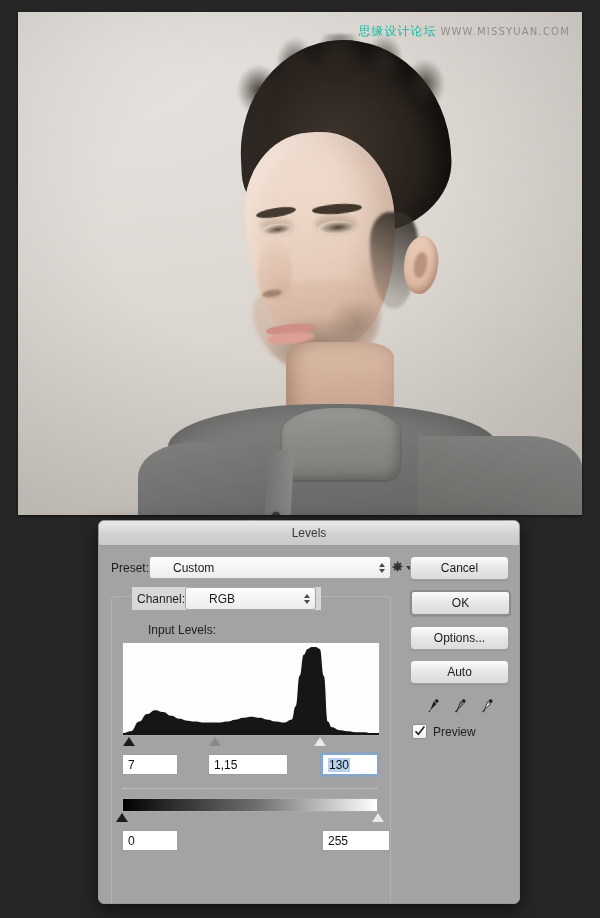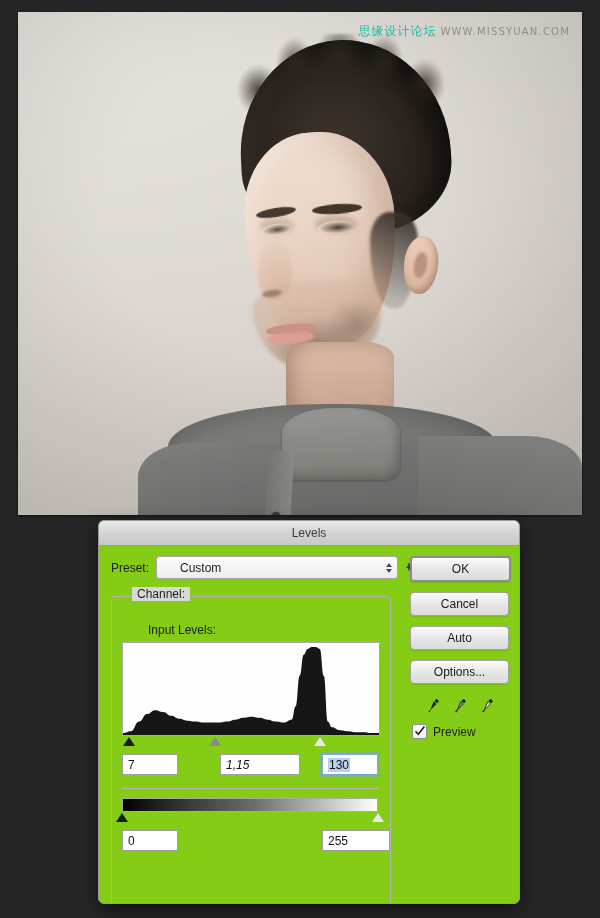--- a/index.html
+++ b/index.html
@@ -100,31 +100,31 @@
   .button{position:absolute;left:254px;top:500px;width:8px;height:8px;border-radius:50%;
     background:#3c3d3a;box-shadow:0 0 2px rgba(0,0,0,.5);}
 
   .watermark{position:absolute;right:12px;top:11px;font-size:11px;color:#8e8a86;
     letter-spacing:.5px;white-space:nowrap;font-family:"DejaVu Sans", sans-serif;}
   .watermark .cn{font-size:12px;color:#14b8a6;letter-spacing:1px;}
   .watermark .url{font-size:10px;letter-spacing:1.2px;color:#908c88;}
 
   
   #levels-dialog{position:absolute;left:98px;top:520px;width:420px;height:382px;
-    background:#84cc16;border-radius:6px 6px 6px 6px;
+    background:#a3a3a3;border-radius:6px 6px 6px 6px;
     box-shadow:0 6px 18px rgba(0,0,0,.55);
     border:1px solid #9a9a9a;overflow:hidden;}
   .titlebar{height:24px;
     background:linear-gradient(180deg,#e9e9e9 0%,#d3d3d3 52%,#c9c9c9 100%);
     border-bottom:1px solid #9d9d9d;
     display:flex;align-items:center;justify-content:center;}
   .titlebar-text{font-size:12px;color:#3a3a3a;}
   .dlg-body{position:relative;padding:10px 12px 12px 12px;}
 
-  .row-preset{display:flex;align-items:center;gap:7px;margin-bottom:9px;}
+  .row-preset{display:flex;align-items:center;margin-bottom:9px;}
   .lbl{font-size:12px;color:#1e1e1e;white-space:nowrap;}
   .select{position:relative;height:21px;border:1px solid #a6a6a6;border-radius:3px;
     background:linear-gradient(180deg,#fdfdfd 0%,#ececec 100%);
     display:flex;align-items:center;padding:0 20px 0 23px;font-size:12px;color:#1b1b1b;
     box-shadow:0 1px 0 rgba(255,255,255,.8) inset;}
   #preset-select{width:197px;}
   .stepper{position:absolute;right:5px;top:50%;transform:translateY(-50%);
     display:flex;flex-direction:column;gap:2px;}
   .stepper i{display:block;width:0;height:0;border-left:3.5px solid transparent;
     border-right:3.5px solid transparent;}
@@ -247,24 +247,24 @@
           <svg width="13" height="13" viewBox="0 0 16 16">
             <path fill="#2e2e2e" d="M8 5.2a2.8 2.8 0 1 0 0 5.6 2.8 2.8 0 0 0 0-5.6zm0 1.4a1.4 1.4 0 1 1 0 2.8 1.4 1.4 0 0 1 0-2.8z"></path>
             <path fill="#2e2e2e" d="M7.2 0.6h1.6l.25 1.9 1.25.52 1.5-1.2 1.13 1.13-1.2 1.5.52 1.25 1.9.25v1.6l-1.9.25-.52 1.25 1.2 1.5-1.13 1.13-1.5-1.2-1.25.52-.25 1.9H7.2l-.25-1.9-1.25-.52-1.5 1.2L3.07 11.3l1.2-1.5-.52-1.25L1.85 8.3V6.7l1.9-.25.52-1.25-1.2-1.5L4.2 2.57l1.5 1.2 1.25-.52z" opacity=".92"></path>
           </svg>
         </span>
         <span class="caret"></span>
       </span>
     </div>
 
     <div class="btncol">
+      <div class="btn">Cancel</div>
       <div class="btn default">OK</div>
-      <div class="btn">Cancel</div>
+      <div class="btn">Options...</div>
       <div class="btn gap">Auto</div>
-      <div class="btn">Options...</div>
 
       <div class="droppers">
         <span>
           <svg width="15" height="16" viewBox="0 0 16 16">
             <path fill="#1a1a1a" d="M11.2 1.2a2 2 0 0 1 2.8 2.8l-1.1 1.1-2.8-2.8zM9.4 3l2.8 2.8-6.1 6.1-1.1 2.6-1.5-.5 2.2-1.9z"></path>
           </svg>
         </span>
         <span>
           <svg width="15" height="16" viewBox="0 0 16 16">
             <path fill="#1a1a1a" d="M11.2 1.2a2 2 0 0 1 2.8 2.8l-1.1 1.1-2.8-2.8z"></path>
@@ -285,41 +285,48 @@
             <path d="M1.5 6.2 L4.3 9.2 L10.4 1.6" fill="none" stroke="#1d1d1d" stroke-width="1.6"></path>
           </svg>
         </span>
         <span class="lbl">Preview</span>
       </div>
     </div>
 
     <div class="group">
       <div class="group-title">
         <span class="lbl">Channel:</span>
+        <div class="select" id="channel-select">
+          <span>RGB</span>
+          <span class="stepper">
+            <i class="up"></i>
+              <i class="dn"></i>
+          </span>
+        </div>
       </div>
 
       <div class="g-inner">
         <div class="section-label">Input Levels:</div>
 
         <div class="histo-wrap">
           <div class="histo">
             <svg id="histogram-svg" width="256" height="92" viewBox="0 0 256 92" preserveAspectRatio="none">
                 <path d="M 0 92 L 0.00 90.09 C 4.02 90.09, 4.02 88.17, 8.03 88.17 C 12.05 88.17, 12.05 78.61, 16.06 78.61 C 20.08 78.61, 20.08 70.96, 24.09 70.96 C 28.11 70.96, 28.11 67.13, 32.13 67.13 C 36.14 67.13, 36.14 69.04, 40.16 69.04 C 44.17 69.04, 44.17 72.87, 48.19 72.87 C 52.20 72.87, 52.20 75.74, 56.22 75.74 C 60.24 75.74, 60.24 77.65, 64.25 77.65 C 68.27 77.65, 68.27 78.61, 72.28 78.61 C 76.30 78.61, 76.30 79.57, 80.31 79.57 C 84.33 79.57, 84.33 79.57, 88.35 79.57 C 92.36 79.57, 92.36 79.57, 96.38 79.57 C 100.39 79.57, 100.39 78.61, 104.41 78.61 C 108.42 78.61, 108.42 76.70, 112.44 76.70 C 116.45 76.70, 116.45 74.78, 120.47 74.78 C 124.49 74.78, 124.49 73.83, 128.50 73.83 C 132.52 73.83, 132.52 74.78, 136.53 74.78 C 140.55 74.78, 140.55 76.70, 144.56 76.70 C 148.58 76.70, 148.58 78.61, 152.60 78.61 C 156.61 78.61, 156.61 79.57, 160.63 79.57 C 164.64 79.57, 164.64 76.70, 168.66 76.70 C 170.67 76.70, 170.67 63.30, 172.67 63.30 C 174.68 63.30, 174.68 32.70, 176.69 32.70 C 178.70 32.70, 178.70 11.65, 180.71 11.65 C 182.71 11.65, 182.71 5.91, 184.72 5.91 C 186.73 5.91, 186.73 4.00, 188.74 4.00 C 190.75 4.00, 190.75 4.00, 192.75 4.00 C 194.76 4.00, 194.76 5.91, 196.77 5.91 C 198.78 5.91, 198.78 32.70, 200.78 32.70 C 202.79 32.70, 202.79 78.61, 204.80 78.61 C 206.81 78.61, 206.81 84.35, 208.82 84.35 C 212.83 84.35, 212.83 87.22, 216.85 87.22 C 220.86 87.22, 220.86 88.17, 224.88 88.17 C 228.89 88.17, 228.89 89.13, 232.91 89.13 C 236.93 89.13, 236.93 89.13, 240.94 89.13 C 244.96 89.13, 244.96 90.09, 248.97 90.09 C 252.49 90.09, 252.49 90.09, 256.00 90.09 L 256 92 Z" fill="#161616"></path>
               </svg>
           </div>
 
           <div class="sliders">
             <span class="tri black" id="slider-shadow" style="left: 1.02745px;"></span>
             <span class="tri gray" id="slider-midtone" style="left: 86.982px;"></span>
             <span class="tri white" id="slider-highlight" style="left: 191.773px;"></span>
           </div>
 
           <div class="fields">
             <div class="field" style="left:0;width:56px;">7</div>
-            <div class="field" style="left:98px;width:80px;font-style:italic;">1,15</div>
+            <div class="field" style="left:86px;width:80px;">1,15</div>
             <div class="field focused" style="left:200px;width:56px;">
               <span class="sel">130</span>
             </div>
           </div>
         </div>
 
         <div class="divider"></div>
 
 
         <div>

